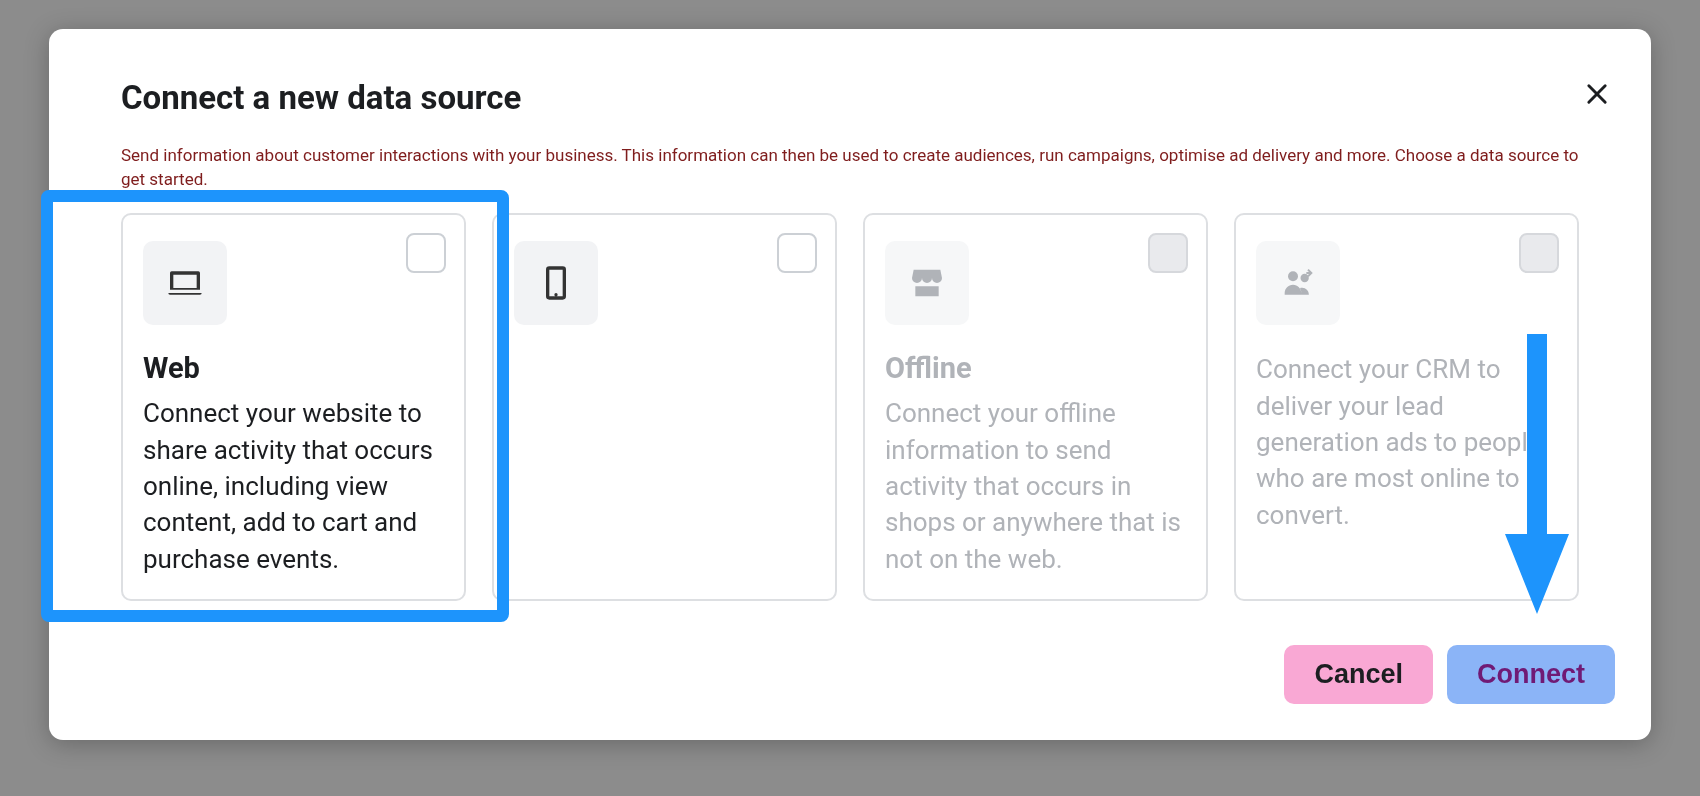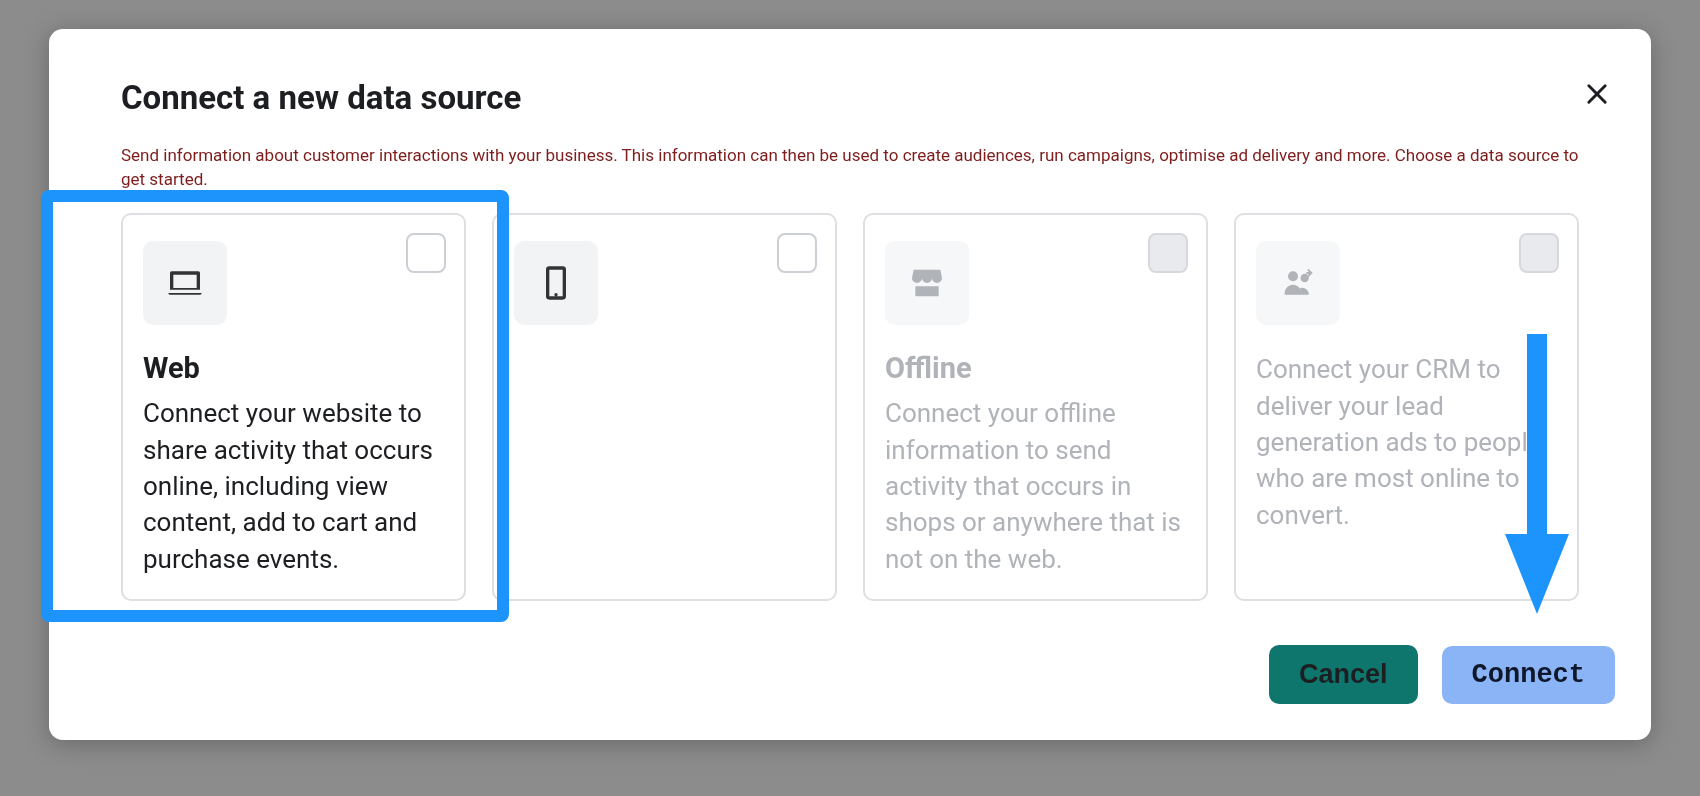--- a/index.html
+++ b/index.html
@@ -124,28 +124,27 @@
   .footer-spacer { flex: 1; }
   .btn {
     font-size: 27px;
     font-weight: 600;
     border-radius: 10px;
     padding: 14px 30px;
     border: none;
     cursor: pointer;
   }
   .btn-cancel {
-    background: #0f766e;
-    color: #1c1e21;
-    margin-right: 24px;
+    background: #f9a8d4;
+    color: #1c1e21;
+    margin-right: 14px;
   }
   .btn-connect {
     background: #8bb4f7;
-    color: #0f172a;
-    font-family: Liberation Mono, monospace;
+    color: #701a75;
   }
   .arrow-annotation {
     position: absolute;
     left: 1495px; top: 334px;
     width: 84px; height: 280px;
     pointer-events: none;
   }
   .arrow-annotation svg { width: 100%; height: 100%; }
 </style>
 </head>

